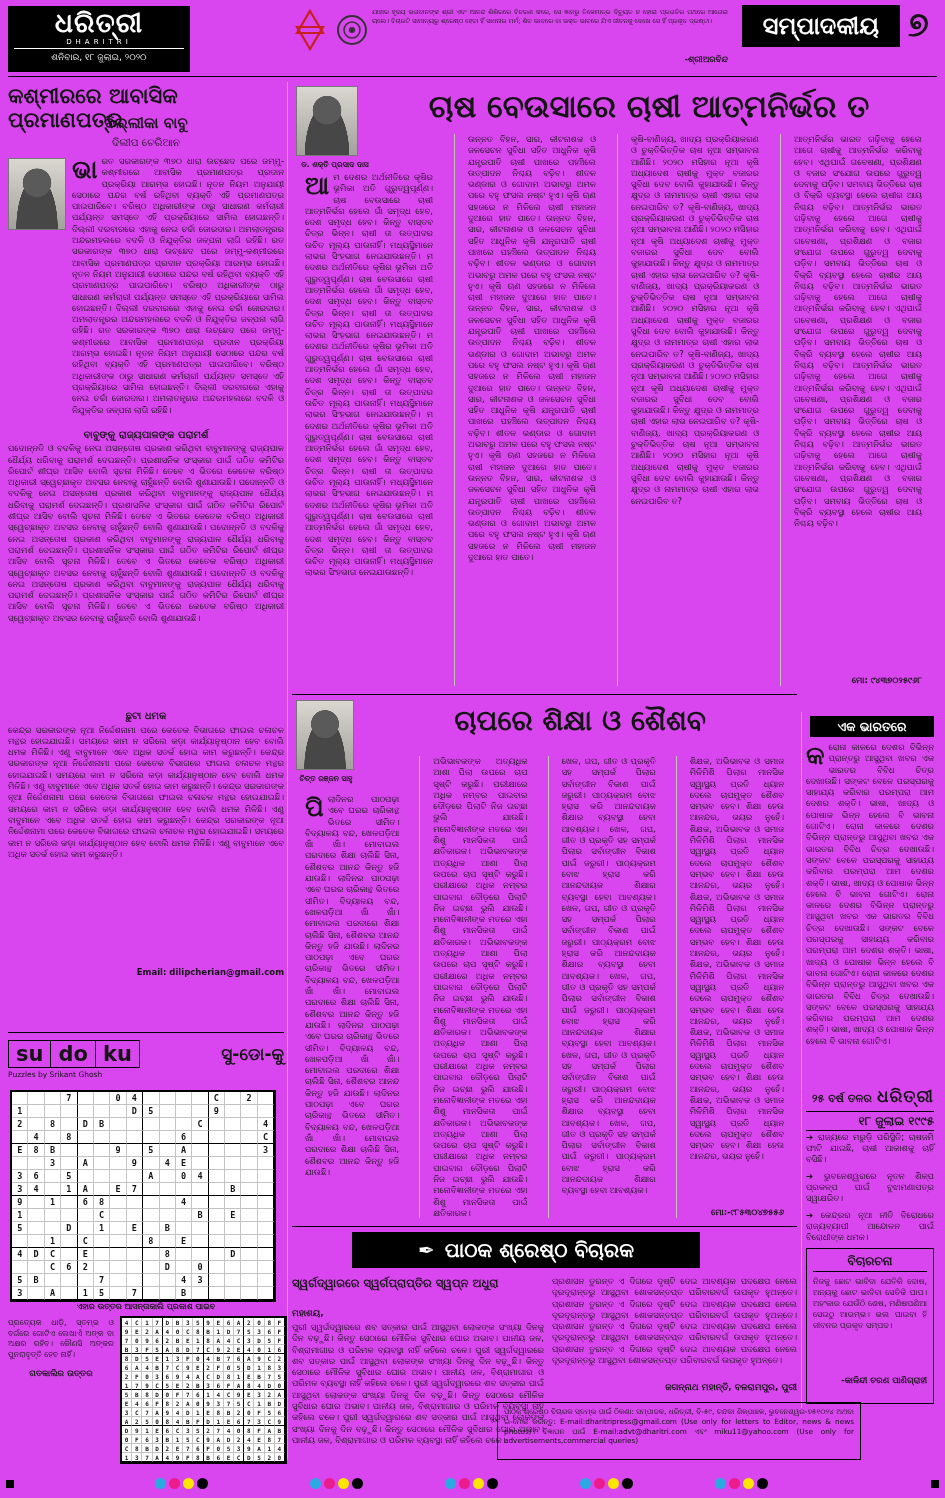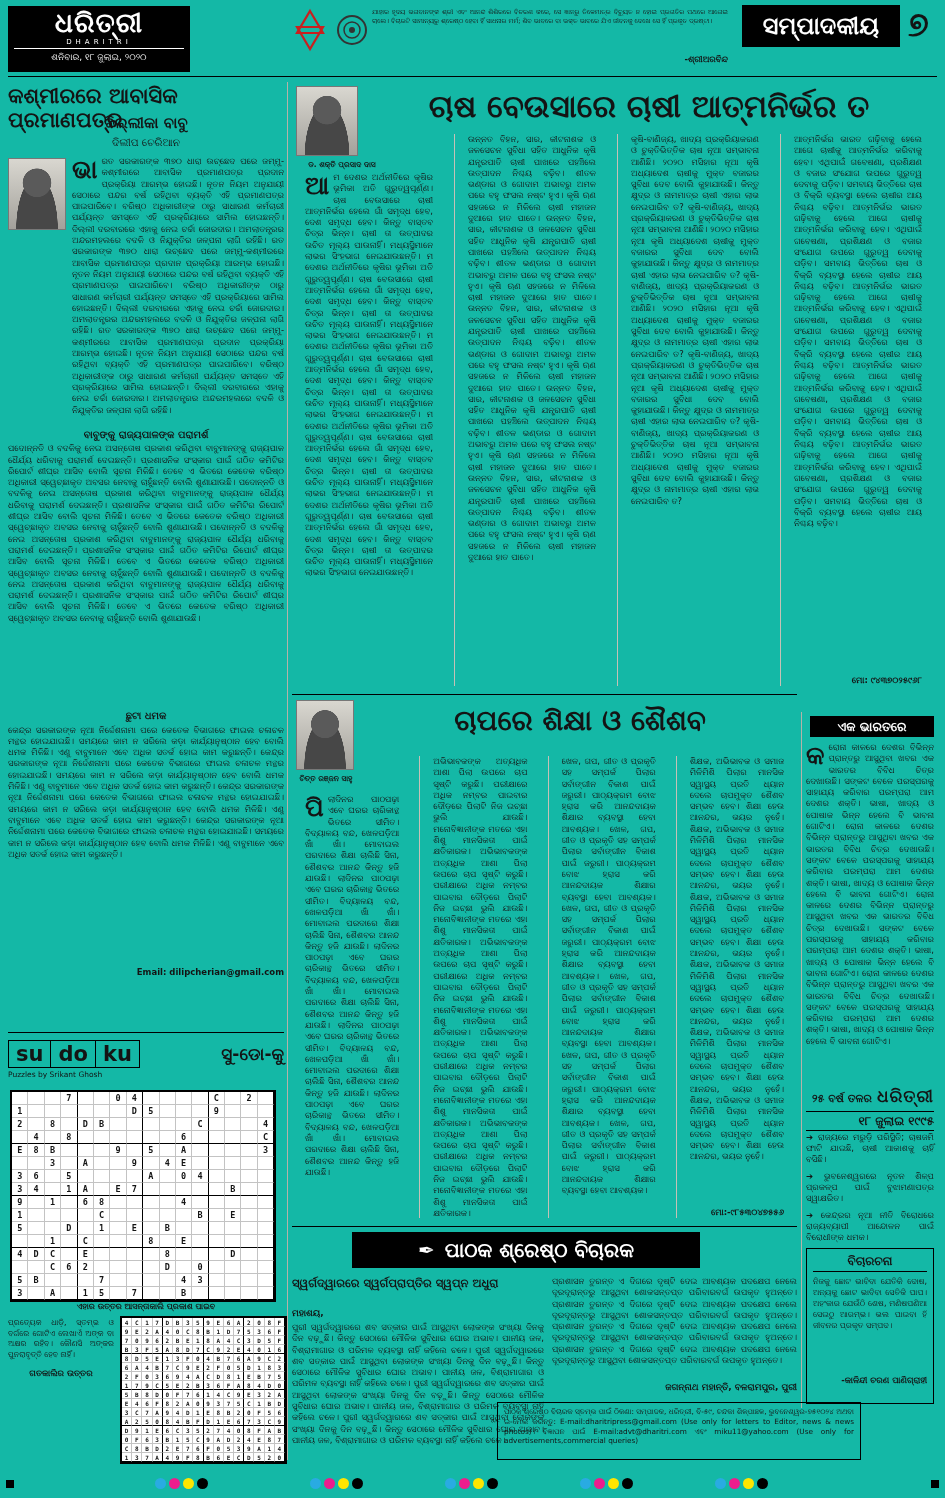--- a/index.html
+++ b/index.html
@@ -1,20 +1,20 @@
 <!DOCTYPE html>
 <html><head>
 <meta charset="utf-8">
 <style>
   * { margin:0; padding:0; box-sizing:border-box; }
   html,body { background:#e8e8e4; }
   body { font-family:"DejaVu Sans", sans-serif; }
   #page {
     position:relative; width:945px; height:1498px; margin:0 auto;
-    background:#14b8a6; color:#141414; overflow:hidden;
+    background:#d946ef; color:#141414; overflow:hidden;
   }
   .abs { position:absolute; }
   .rule-h { position:absolute; border-top:1.5px solid #000; }
   .rule-v { position:absolute; border-left:1px solid #b5b2a8; }
   .blackbox { background:#000; color:#fff; }
   .just { text-align:justify; }
   .clip { overflow:hidden; }
 
   
   .logo-box { left:8px; top:6px; width:182px; height:66px; padding:2px 6px; text-align:center; }
@@ -41,21 +41,21 @@
   
   .a1-title { left:8px; top:84px; width:276px; font-size:21px; font-weight:bold; line-height:24px; }
   .a1-colname { left:8px; top:114px; width:276px; text-align:center; font-size:15px; font-weight:bold; }
   .a1-author { left:8px; top:136px; width:276px; text-align:center; font-size:10.5px; }
   .a1-body { left:8px; top:156px; width:276px; height:872px; }
   .a1-photo { float:left; width:58px; height:72px; margin:2px 6px 3px 0; }
   .a1-email { font-size:8.5px; font-weight:bold; text-align:right; margin-top:4px; }
 
   
   .m-photo { left:296px; top:86px; width:62px; height:70px; }
-  .m-photocap { left:303px; top:158px; width:78px; }
+  .m-photocap { left:296px; top:158px; width:78px; }
   .m-head { left:368px; top:88px; width:562px; font-size:31px; font-weight:bold; text-align:center; line-height:36px; }
   .m-cols { left:292px; top:134px; width:643px; height:552px; display:flex; gap:8px; }
   .ncol { flex:1; display:flex; flex-direction:column; padding:0 13px; }
   .ncol + .ncol { border-left:1px solid #c4c1b6; }
   .coltxt { flex:1; overflow:hidden; }
   .pad-top { padding-top:38px; }
   .phone { font-size:8.5px; font-weight:bold; text-align:right; padding-top:2px; }
 
   
   .a3-photo { left:296px; top:700px; width:58px; height:70px; }

